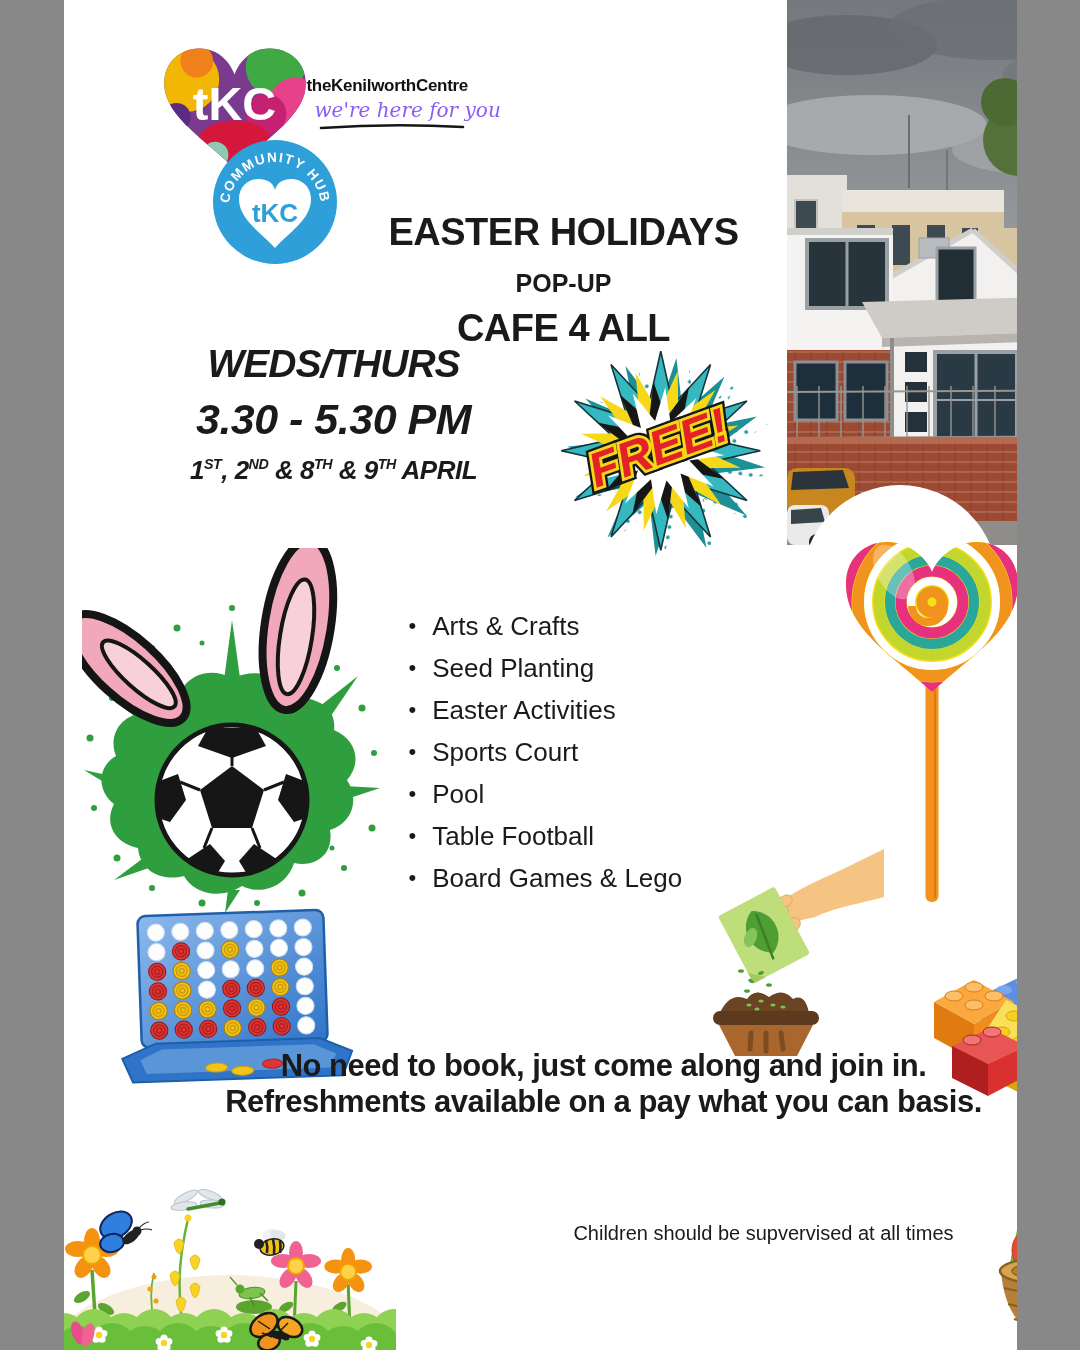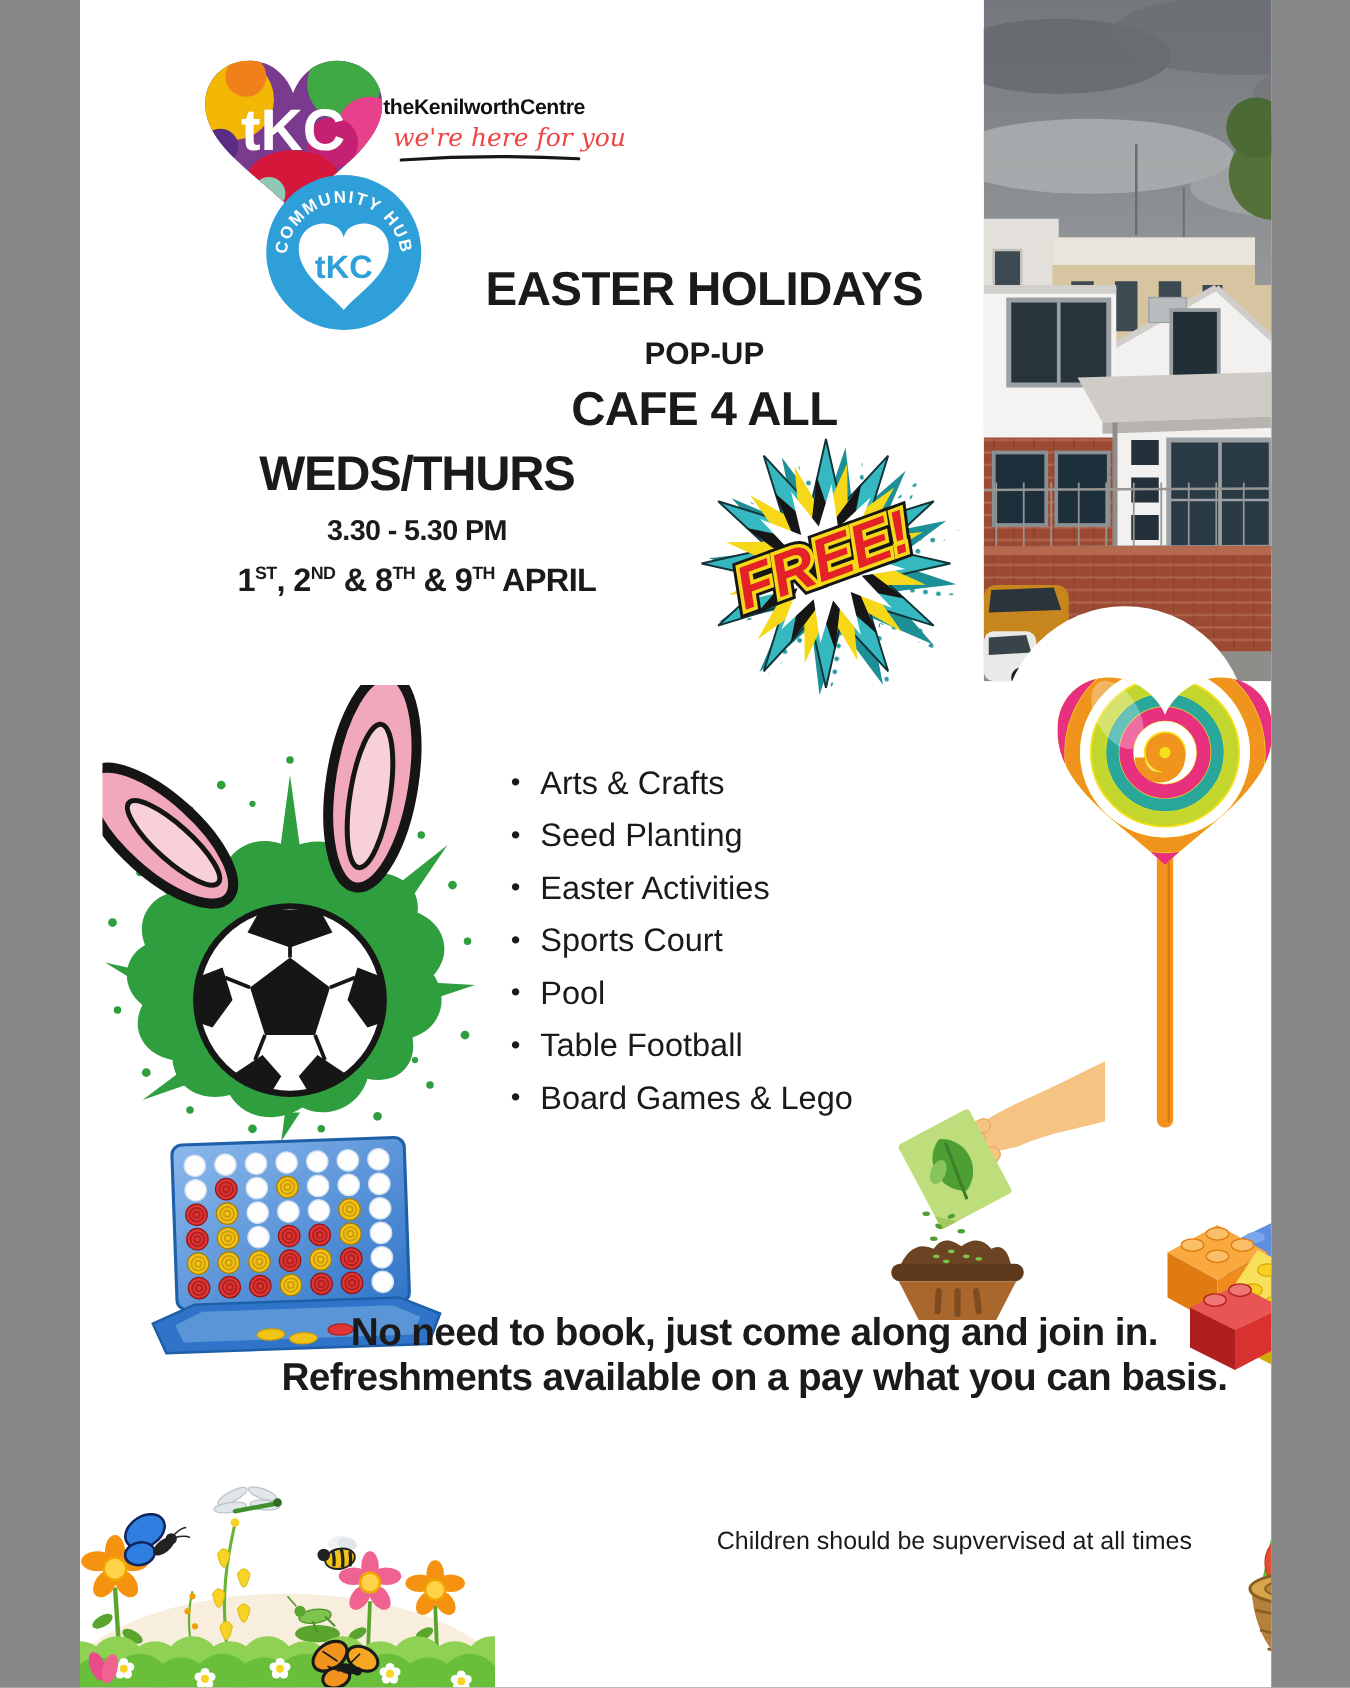--- a/index.html
+++ b/index.html
@@ -3,32 +3,32 @@
 <meta charset="utf-8">
 <style>
   html,body{margin:0;padding:0;background:#888;}
   .page{position:relative;width:953px;height:1350px;background:#ffffff;overflow:hidden;
         font-family:"Liberation Sans",sans-serif;color:#1a1a1a;margin:0 auto;}
   .abs{position:absolute;}
   
   .logo-heart{left:92px;top:40px;width:158px;height:134px;z-index:3;}
   .brand-block{left:243px;top:76px;width:200px;z-index:3;}
   .brand-name{font-size:17px;font-weight:700;letter-spacing:-0.3px;color:#111;}
-  .brand-tagline{font-family:"DejaVu Serif",serif;font-style:italic;font-size:20px;color:#ef4444;margin:2px 0 0 8px;}
+  .brand-tagline{font-family:"DejaVu Serif",serif;font-style:italic;font-size:20px;color:#8b5cf6;margin:2px 0 0 8px;}
   .tagline-underline{margin-left:10px;display:block;}
   .hub-badge{left:146px;top:126px;width:130px;height:142px;z-index:4;}
   
   .headline{left:240px;top:174px;width:520px;text-align:center;z-index:2;}
   .h-title{font-size:38px;font-weight:800;letter-spacing:-0.5px;margin-top:37px;}
   .h-popup{font-size:25px;font-weight:800;margin-top:15px;text-align:center;}
   .h-cafe{font-size:38px;font-weight:800;letter-spacing:-0.5px;margin-top:9px;}
   
-  .schedule{left:60px;top:358px;width:420px;text-align:center;z-index:2;}
+  .schedule{left:60px;top:342px;width:420px;text-align:center;z-index:2;font-style:italic;}
   .s-days{font-size:39px;font-weight:800;letter-spacing:-1px;}
-  .s-time{font-size:23px;font-weight:800;margin-top:9px;letter-spacing:-0.5px;}
+  .s-time{font-size:43px;font-weight:800;margin-top:9px;letter-spacing:-0.5px;}
   .s-dates{font-size:26px;font-weight:800;margin-top:11px;letter-spacing:-0.5px;}
   .s-dates sup{font-size:55%;}
   
   .photo{left:723px;top:0;width:357px;height:545px;z-index:1;}
   .photo svg{display:block;}
   .lolli-circle{left:738px;top:485px;width:196px;height:196px;border-radius:50%;background:#fff;z-index:2;}
   
   .free-burst{left:492px;top:345px;width:220px;height:222px;z-index:3;}
   .bunny{left:18px;top:548px;width:300px;height:365px;z-index:2;}
   .lollipop{left:768px;top:520px;width:200px;height:390px;z-index:3;}

